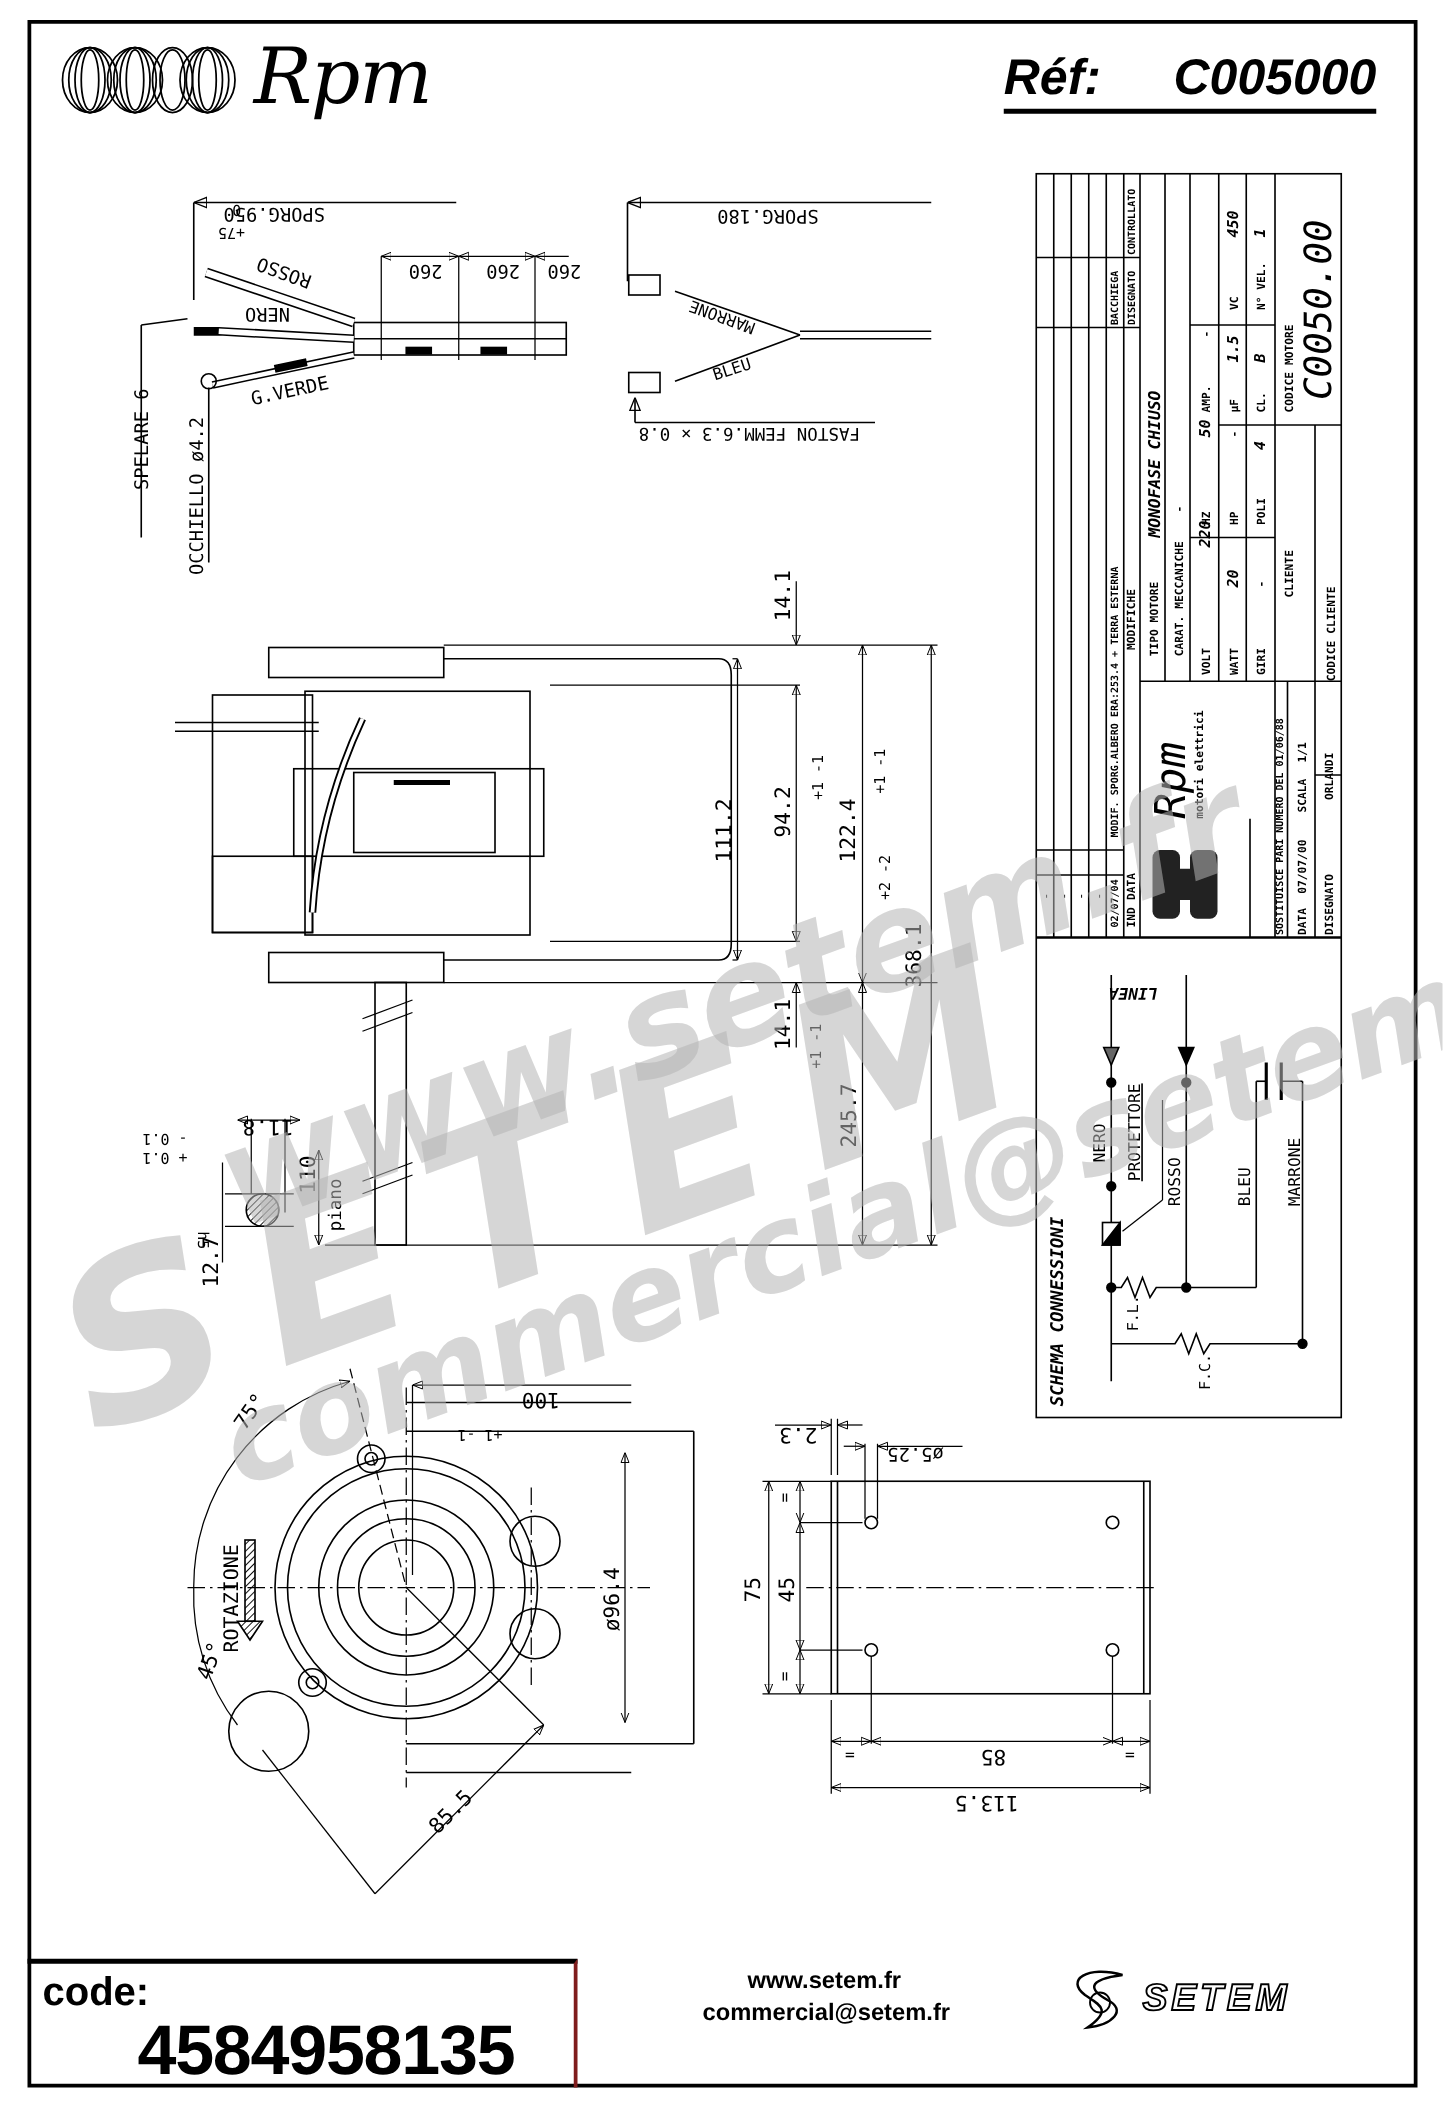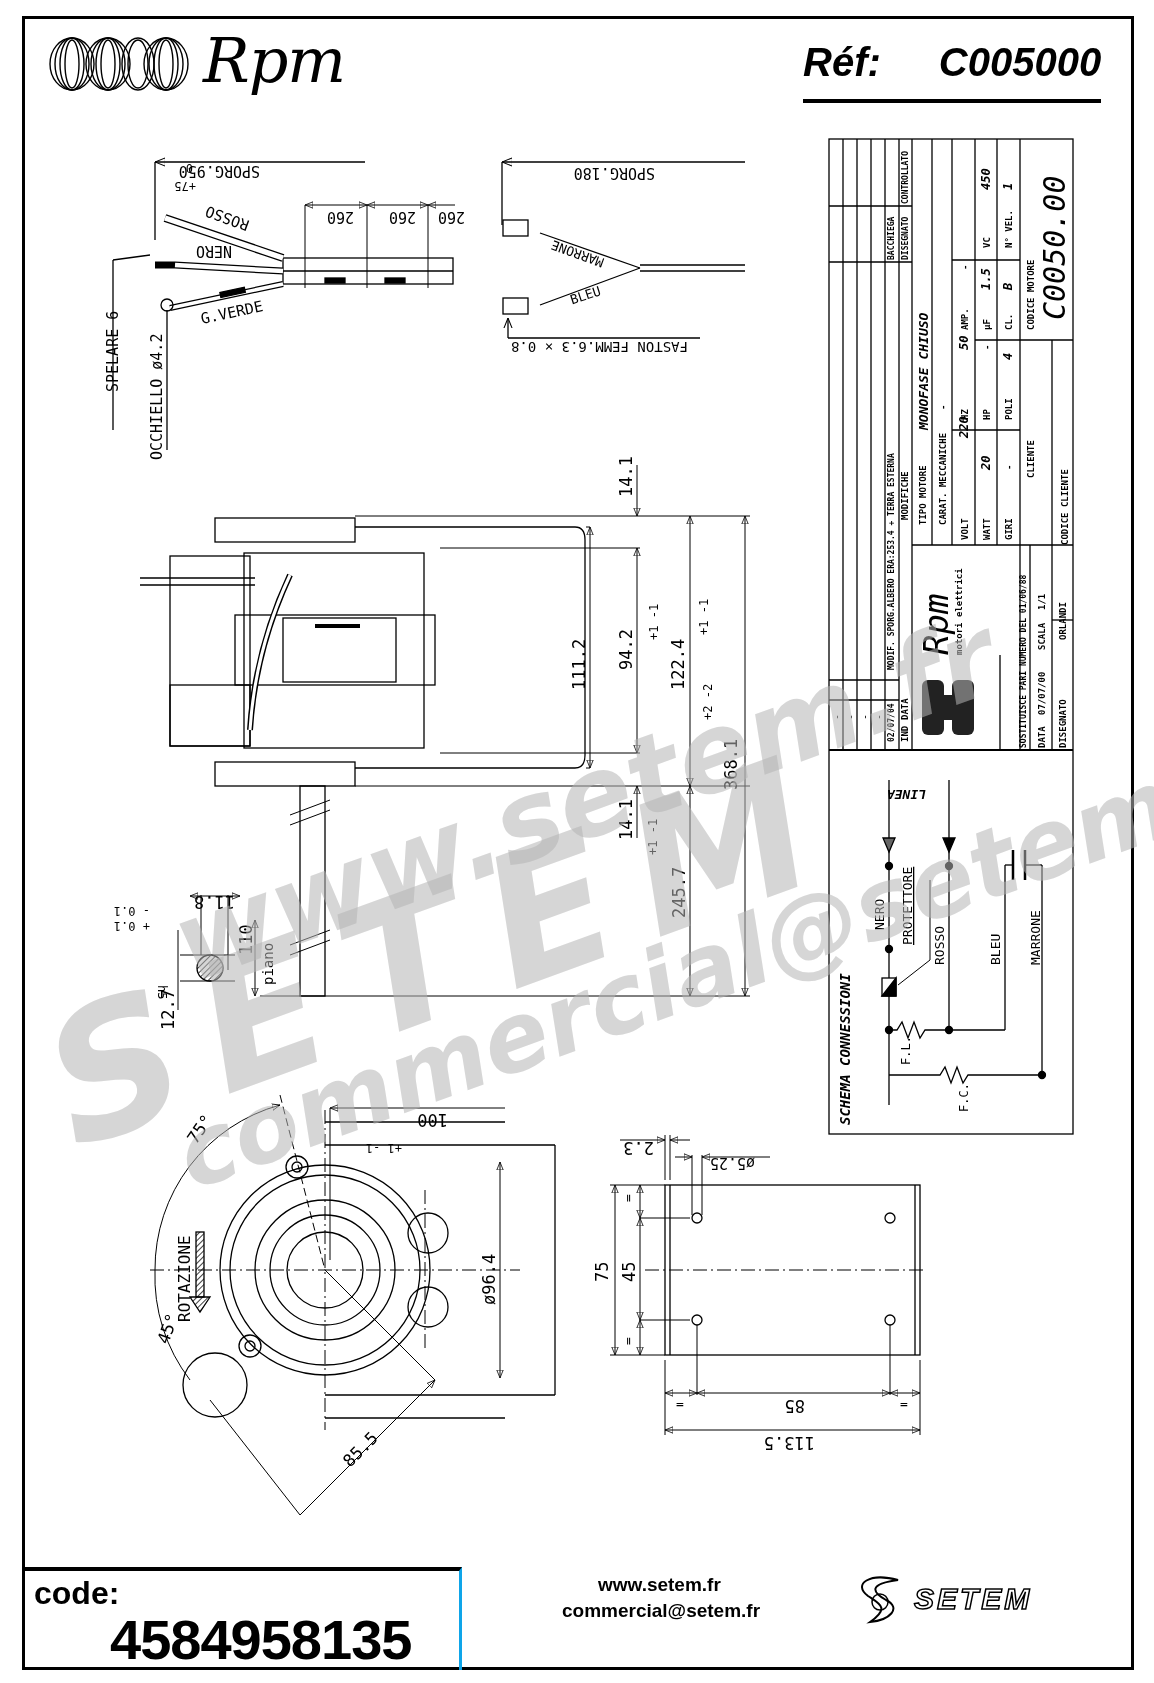--- a/index.html
+++ b/index.html
@@ -2,28 +2,28 @@
 <html><head>
 <meta charset="utf-8">
 <style>
   html,body{margin:0;padding:0;background:#fff;}
   body{width:1154px;height:1683px;position:relative;overflow:hidden;font-family:"Liberation Sans",sans-serif;color:#000;}
   .frame{position:absolute;left:22px;top:16px;width:1112px;height:1654px;border:3px solid #000;box-sizing:border-box;}
   .abs{position:absolute;}
   .logo{left:48px;top:30px;width:330px;height:70px;}
   .logo-coils{position:absolute;left:0;top:6px;width:145px;height:56px;}
   .logo-text{position:absolute;left:155px;top:-6px;font-family:"DejaVu Serif",serif;font-style:italic;font-size:62px;letter-spacing:-1px;}
-  .ref{left:803px;top:40px;font-weight:bold;font-style:italic;font-size:40px;border-bottom:4px solid #000;padding-bottom:14px;white-space:nowrap;}
+  .ref{left:803px;top:40px;font-weight:bold;font-style:italic;font-size:40px;border-bottom:4px solid #000;padding-bottom:2px;white-space:nowrap;}
   .ref .lab{margin-right:58px;}
   svg text{font-family:"DejaVu Sans Mono",monospace;}
   .watermark{position:absolute;font-family:"DejaVu Sans",sans-serif;font-weight:bold;font-style:italic;color:rgba(180,180,180,0.55);white-space:nowrap;transform-origin:left bottom;pointer-events:none;}
   .wm1{left:200px;top:880px;font-size:110px;transform:rotate(-20deg);}
   .wm2{left:90px;top:980px;font-size:180px;transform:rotate(-20deg);letter-spacing:30px;}
   .wm3{left:200px;top:1100px;font-size:96px;transform:rotate(-20deg);}
-  .footer-code{left:22px;top:1567px;width:440px;height:103px;border-top:4px solid #000;border-right:3px solid #0ea5e9;box-sizing:border-box;}
+  .footer-code{left:22px;top:1567px;width:440px;height:103px;border-top:4px solid #000;border-right:3px solid #7f1d1d;box-sizing:border-box;}
   .code-label{position:absolute;left:12px;top:4px;font-size:32px;font-weight:bold;}
   .code-value{position:absolute;left:88px;top:36px;font-size:56px;font-weight:bold;letter-spacing:-1px;}
   .footer-contact{left:470px;top:1570px;width:660px;height:100px;}
   .c-web{position:absolute;left:128px;top:4px;font-size:19px;font-weight:bold;}
   .c-mail{position:absolute;left:92px;top:30px;font-size:19px;font-weight:bold;}
   .c-addr{position:absolute;left:30px;top:66px;font-size:16px;}
   .setem-logo{position:absolute;left:380px;top:4px;width:270px;height:52px;}
   .setem-text{position:absolute;left:64px;top:8px;font-size:30px;font-style:italic;font-weight:bold;color:#fff;-webkit-text-stroke:1.5px #000;letter-spacing:3px;}
 </style>
 </head>

